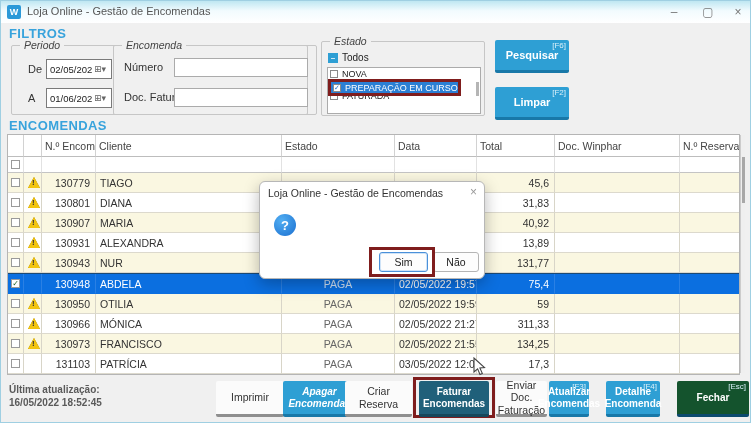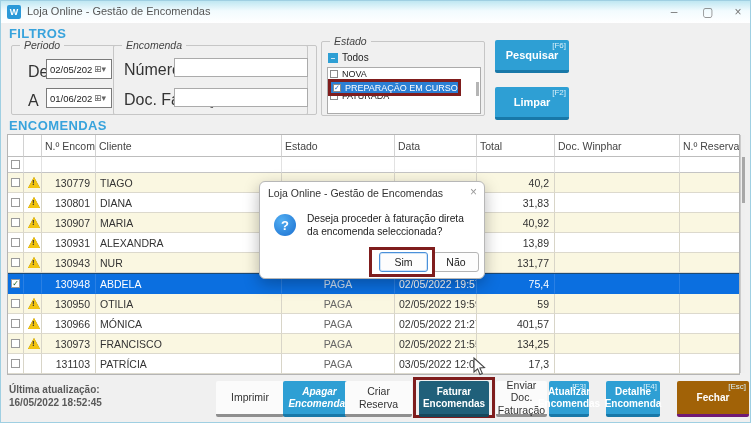--- a/index.html
+++ b/index.html
@@ -15,21 +15,21 @@
   .winctl.min{left:662px;} .winctl.max{left:696px;} .winctl.close{left:726px;}
   
   .heading{position:absolute;font-size:13px;font-weight:bold;color:#38a3dc;letter-spacing:.4px;}
   .h-filtros{left:8px;top:25px;} .h-encomendas{left:8px;top:117px;}
   
   .group{position:absolute;border:1px solid #c6c6c6;border-radius:2px;}
   .legend{position:absolute;top:-7px;left:8px;background:#f0f0f0;padding:0 4px;font-size:10.5px;color:#444;font-style:italic;}
   .g-periodo{left:10px;top:44px;width:295px;height:68px;}
   .g-encomenda{left:112px;top:44px;width:202px;height:68px;}
   .g-estado{left:320px;top:40px;width:162px;height:73px;}
-  .flbl{position:absolute;font-size:16px;color:#333;}
+  .flbl{position:absolute;font-size:11px;color:#333;}
   .datefield{position:absolute;width:64px;height:18px;background:#fff;border:1px solid #7a7a7a;display:flex;align-items:center;}
   .datefield input{border:0;outline:0;width:42px;font-size:9.5px;padding-left:3px;font-family:inherit;color:#222;background:transparent;}
   .calbtn{font-size:9px;color:#666;white-space:nowrap;}
   .txtfield{position:absolute;height:17px;width:132px;background:#fff;border:1px solid #ababab;}
   .txtfield input{border:0;outline:0;width:100%;height:100%;font-size:10px;padding-left:3px;font-family:inherit;box-sizing:border-box;background:transparent;}
   
   .todos-row{position:absolute;left:6px;top:10px;display:flex;align-items:center;gap:4px;font-size:10px;color:#222;}
   .cb{width:10px;height:10px;border:1px solid #8a8a8a;background:#fff;display:inline-flex;align-items:center;justify-content:center;font-size:8px;color:#1f6fd0;box-sizing:border-box;}
   .cb.tri{background:#2e9fd4;border-color:#2e9fd4;color:#fff;font-weight:bold;}
   .listbox{position:absolute;left:5px;top:25px;width:152px;height:45px;background:#fff;border:1px solid #ababab;overflow:hidden;}
@@ -81,21 +81,21 @@
   .hl{position:absolute;border:3px solid #7f1d1d;background:transparent;z-index:30;}
   .hl-sim{left:368px;top:246px;width:66px;height:30px;box-sizing:border-box;}
   .hl-faturar{left:412px;top:376px;width:82px;height:41px;box-sizing:border-box;}
   
   .statusbar{position:absolute;left:8px;top:383px;font-size:10px;color:#5a5a5a;font-weight:600;line-height:1.25;}
   .abtn{position:absolute;top:380px;height:36px;border:0;border-radius:2px;font-family:inherit;font-size:10px;
         display:flex;align-items:center;justify-content:center;text-align:center;line-height:1.15;padding:0 2px;box-sizing:border-box;}
   .abtn.white{background:#fbfbfb;border-bottom:3px solid #8f8f8f;color:#333;font-size:10.5px;}
   .abtn.blue{background:#2e9fd4;border-bottom:3px solid #1878a8;color:#fff;font-weight:bold;}
   .abtn.teal{background:#20607a;border-bottom:3px solid #16485c;color:#fff;font-weight:bold;}
-  .abtn.red{background:#a16207;border-bottom:3px solid #701a75;color:#fff;font-weight:bold;}
+  .abtn.red{background:#14532d;border-bottom:3px solid #0c4a6e;color:#fff;font-weight:bold;}
   .a-imprimir{left:215px;width:68px;} .a-apagar{left:282px;width:73px;font-style:italic;} .a-criar{left:344px;width:67px;}
   .a-faturar{left:418px;width:70px;z-index:31;} .a-enviar{left:495px;width:51px;}
   .a-atualizar{left:548px;width:40px;} .a-detalhe{left:605px;width:54px;} .a-fechar{left:676px;width:72px;}
   
   .cursor{position:absolute;left:472px;top:356px;z-index:40;}
 </style>
 </head>
 <body>
 
 <div id="window">
@@ -204,21 +204,21 @@
       <div class="dcell ckcell">
           <span class="rowcb"></span>
         </div>
       <div class="dcell">
           <span class="warn"></span>
         </div>
       <div class="dcell num">130779</div>
       <div class="dcell lft">TIAGO</div>
       <div class="dcell estado-c"></div>
       <div class="dcell lft"></div>
-      <div class="dcell num">40,2</div>
+      <div class="dcell num">45,6</div>
       <div class="dcell"></div>
       <div class="dcell" style="border-right:0;"></div>
     </div>
     <div class="trow drow">
       <div class="dcell ckcell">
           <span class="rowcb"></span>
         </div>
       <div class="dcell">
           <span class="warn"></span>
         </div>
@@ -307,21 +307,21 @@
       <div class="dcell ckcell">
           <span class="rowcb"></span>
         </div>
       <div class="dcell">
           <span class="warn"></span>
         </div>
       <div class="dcell num">130966</div>
       <div class="dcell lft">MÓNICA</div>
       <div class="dcell estado-c">PAGA</div>
       <div class="dcell lft">02/05/2022 21:27:54</div>
-      <div class="dcell num">401,57</div>
+      <div class="dcell num">311,33</div>
       <div class="dcell"></div>
       <div class="dcell" style="border-right:0;"></div>
     </div>
     <div class="trow drow cream">
       <div class="dcell ckcell">
           <span class="rowcb"></span>
         </div>
       <div class="dcell">
           <span class="warn"></span>
         </div>
@@ -374,21 +374,20 @@
     <span class="sc">[Esc]</span>
     <span>Fechar</span>
   </button>
 
   <div class="hl hl-faturar"></div>
 
   <div class="dialog">
     <span class="dtitle">Loja Online - Gestão de Encomendas</span>
     <span class="dclose">×</span>
     <div class="dicon">?</div>
-    <div class="dmsg">Deseja proceder à faturação direta da encomenda seleccionada?</div>
     <button class="dbtn d-sim">Sim</button>
     <button class="dbtn d-nao">Não</button>
   </div>
   <div class="hl hl-sim"></div>
 
   <svg class="cursor" width="14" height="20" viewBox="0 0 14 20">
     <path d="M1 1 L1 15 L4.6 11.8 L7 17.5 L9.3 16.4 L6.9 10.9 L11.5 10.5 Z" fill="#ffffff" stroke="#444444" stroke-width="1.1"></path>
   </svg>
 
 </div>

